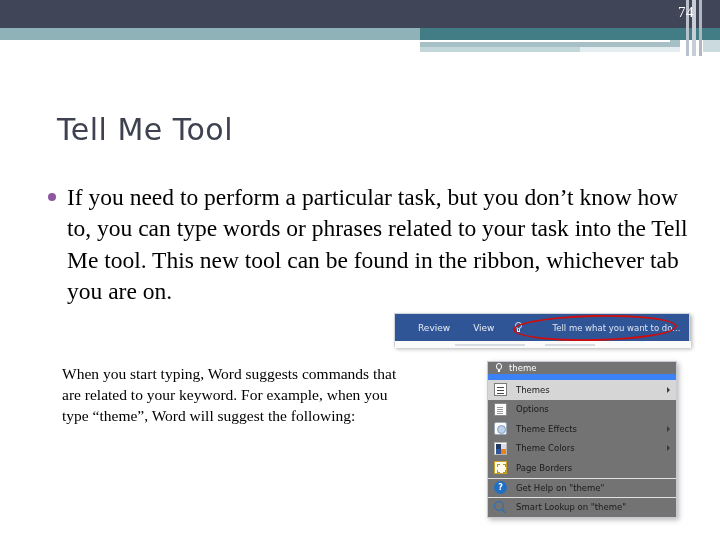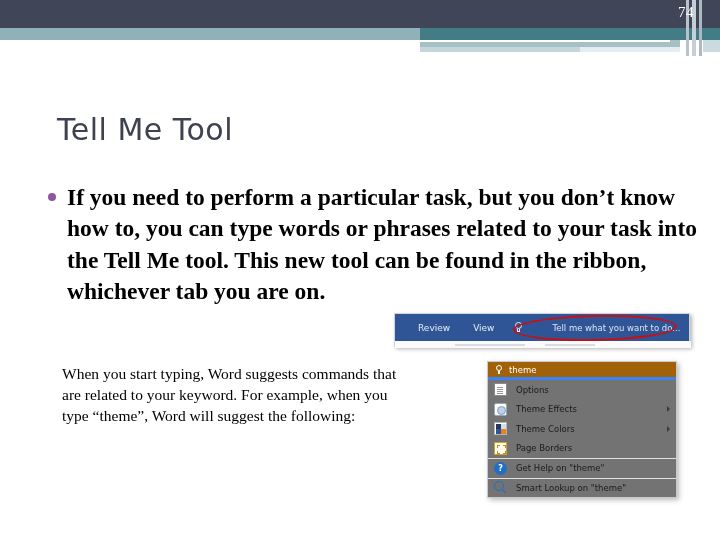--- a/index.html
+++ b/index.html
@@ -49,21 +49,20 @@
   #bullet-block { position:absolute; left:48px; top:182px; width:652px; }
   #bullet-row { display:flex; align-items:flex-start; }
   #bullet-dot {
     width:8px; height:8px; border-radius:50%;
     background:#8e55a2; margin-top:11px; margin-right:11px; flex:0 0 auto;
   }
   #bullet-text {
     font-family:"Liberation Serif", serif;
     font-size:23.5px; line-height:1.33; color:#000000;
     width:632px;
-    font-weight:bold;
   }
 
   
   #sub-paragraph {
     position:absolute; left:62px; top:363px; width:350px;
     font-family:"Liberation Serif", serif;
     font-size:15.5px; line-height:1.37; color:#000000;
   }
 
   
@@ -102,22 +101,22 @@
   }
 
   
   #suggest-menu {
     position:absolute; left:487px; top:361px; width:190px;
     background:#ffffff; border:1px solid #c8ccd2;
     box-shadow:2px 2px 5px rgba(0,0,0,0.28);
     font-family:"DejaVu Sans", sans-serif;
   }
   #menu-search {
-    height:18px; background:#a16207; display:flex; align-items:center;
-    padding-left:7px; border-bottom:3px solid #3b82f6;
+    height:18px; background:#737373; display:flex; align-items:center;
+    padding-left:7px; border-bottom:6px solid #3b82f6;
   }
   #menu-search-icon { width:8px; height:10px; position:relative; margin-right:6px; flex:0 0 auto; }
   #menu-search-icon .bulb {
     position:absolute; left:0.5px; top:0; width:6.5px; height:6.5px;
     border:1.1px solid #ffffff; border-radius:50%;
   }
   #menu-search-icon .base {
     position:absolute; left:2.5px; top:6.5px; width:2.5px; height:2.5px;
     border-bottom:1.1px solid #ffffff; border-left:1.1px solid #ffffff; border-right:1.1px solid #ffffff;
   }
@@ -239,20 +238,25 @@
 <div id="suggest-menu">
 
   <div id="menu-search">
     <span id="menu-search-icon">
       <span class="bulb"></span>
         <span class="base"></span>
     </span>
     <span id="menu-search-value">theme</span>
   </div>
 
+  <div class="menu-item highlight">
+    <span class="mi-icon ic-themes"></span>
+    <span class="mi-label">Themes</span>
+    <span class="mi-arrow"></span>
+  </div>
 
   <div class="menu-item">
     <span class="mi-icon ic-doc"></span>
     <span class="mi-label">Options</span>
   </div>
 
   <div class="menu-item">
     <span class="mi-icon ic-effects"></span>
     <span class="mi-label">Theme Effects</span>
     <span class="mi-arrow"></span>

